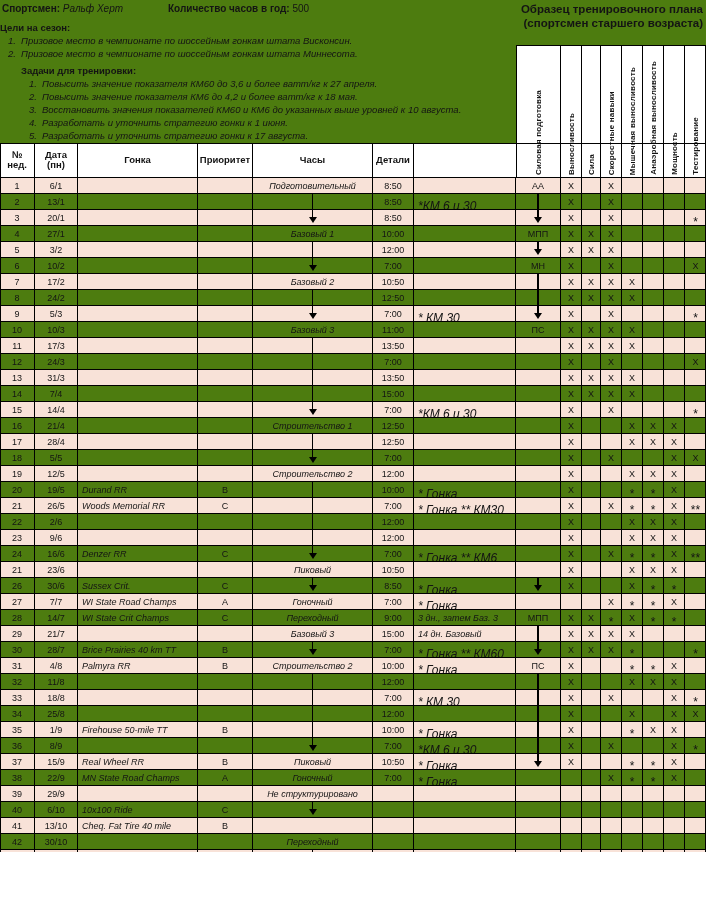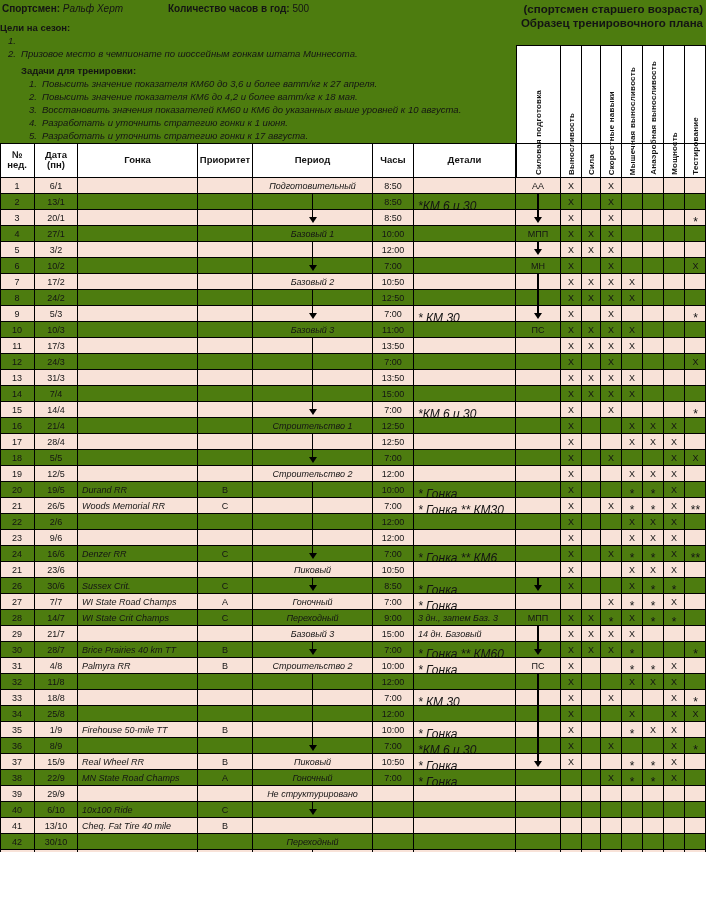--- a/index.html
+++ b/index.html
@@ -65,29 +65,30 @@
 
   <div id="athlete">
     <span class="b">Спортсмен:</span>
     <span class="i">Ральф Херт</span>
   </div>
   <div id="hours">
     <span class="b">Количество часов в год:</span>
     <span>500</span>
   </div>
   <div id="doc-title">
+    <div>Образец тренировочного плана</div>
     <div>(спортсмен старшего возраста)</div>
-    <div>Образец тренировочного плана</div>
   </div>
 
   <div id="goals">
     <div class="sec-head">Цели на сезон:</div>
     <div id="goals-list">
         <div class="litem">
           <span class="lnum">1.</span>
+          <span>Призовое место в чемпионате по шоссейным гонкам штата Висконсин.</span>
         </div>
         <div class="litem">
           <span class="lnum">2.</span>
           <span>Призовое место в чемпионате по шоссейным гонкам штата Миннесота.</span>
         </div>
       </div>
   </div>
 
   <div id="objectives">
     <div class="sec-head">Задачи для тренировки:</div>
@@ -141,21 +142,20 @@
         <span>Тестирование</span>
       </div>
     </div>
   <div id="main-header">
       <div class="hcell">№
 нед.</div>
       <div class="hcell">Дата
 (пн)</div>
       <div class="hcell">Гонка</div>
       <div class="hcell">Приоритет</div>
-      <div class="hcell">Период</div>
       <div class="hcell">Часы</div>
       <div class="hcell">Детали</div>
     </div>
   <div id="rows">
       <div class="trow pink">
         <div class="num">
           <span>1</span>
         </div>
         <div class="">
           <span>6/1</span>

